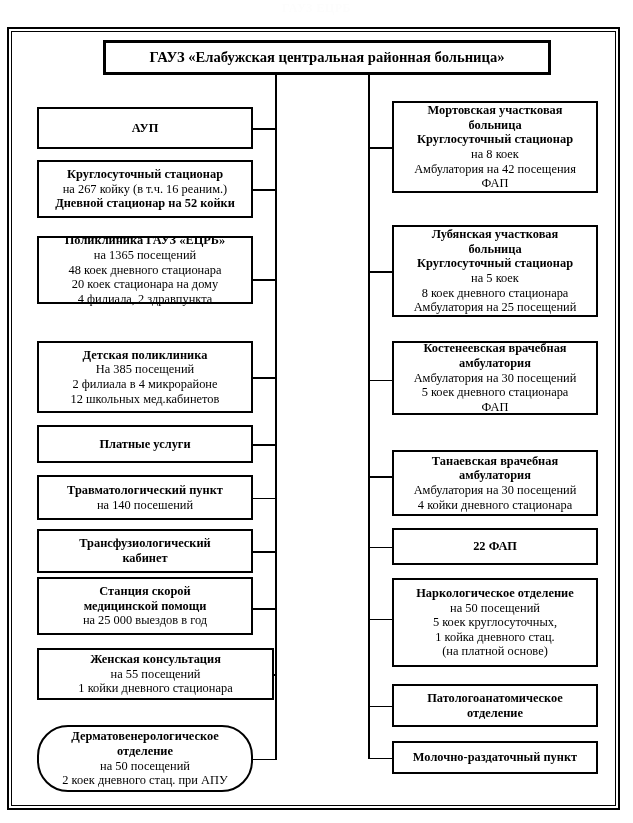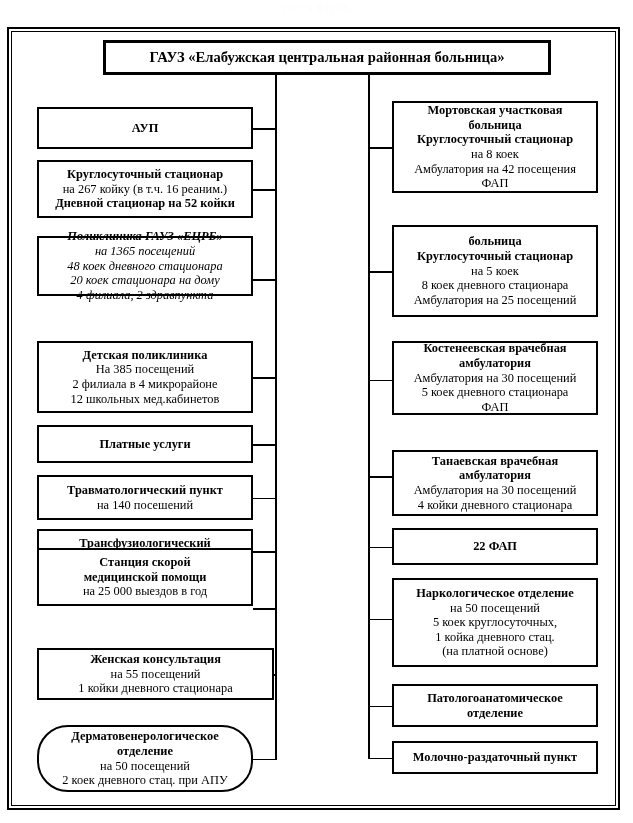--- a/index.html
+++ b/index.html
@@ -119,21 +119,21 @@
     </div>
   <div id="left-col">
       <div class="node" style="left: 37px; width: 216px; top: 107px; height: 42px;">
         <span class="ln b">АУП</span>
       </div>
       <div class="node" style="left: 37px; width: 216px; top: 160px; height: 58px;">
         <span class="ln b">Круглосуточный стационар</span>
         <span class="ln">на 267 койку (в т.ч. 16 реаним.)</span>
         <span class="ln b">Дневной стационар на 52 койки</span>
       </div>
-      <div class="node" style="left: 37px; width: 216px; top: 236px; height: 60px; font-style: italic;">
+      <div class="node" style="left: 37px; width: 216px; top: 236px; height: 68px;">
         <span class="ln b">Поликлиника ГАУЗ «ЕЦРБ»</span>
         <span class="ln">на 1365 посещений</span>
         <span class="ln">48 коек дневного стационара</span>
         <span class="ln">20 коек стационара на дому</span>
         <span class="ln">4 филиала,  2 здравпункта</span>
       </div>
       <div class="node" style="left: 37px; width: 216px; top: 341px; height: 72px;">
         <span class="ln b">Детская поликлиника</span>
         <span class="ln">На 385 посещений</span>
         <span class="ln">2 филиала в 4 микрорайоне</span>
@@ -143,21 +143,21 @@
         <span class="ln b">Платные услуги</span>
       </div>
       <div class="node" style="left: 37px; width: 216px; top: 475px; height: 45px;">
         <span class="ln b">Травматологический пункт</span>
         <span class="ln">на 140 посешений</span>
       </div>
       <div class="node" style="left: 37px; width: 216px; top: 529px; height: 44px;">
         <span class="ln b">Трансфузиологический</span>
         <span class="ln b">кабинет</span>
       </div>
-      <div class="node" style="left: 37px; width: 216px; top: 548px; height: 58px;">
+      <div class="node" style="left: 37px; width: 216px; top: 577px; height: 58px;">
         <span class="ln b">Станция скорой</span>
         <span class="ln b">медицинской помощи</span>
         <span class="ln">на 25 000 выездов в год</span>
       </div>
       <div class="node" style="left: 37px; width: 237px; top: 648px; height: 52px;">
         <span class="ln b">Женская консультация</span>
         <span class="ln">на 55 посещений</span>
         <span class="ln">1 койки дневного стационара</span>
       </div>
       <div class="node" style="left: 37px; width: 216px; top: 725px; height: 67px; border-radius: 31px;">
@@ -170,20 +170,21 @@
   <div id="right-col">
       <div class="node" style="left: 392px; width: 206px; top: 101px; height: 92px;">
         <span class="ln b">Мортовская участковая</span>
         <span class="ln b">больница</span>
         <span class="ln b">Круглосуточный стационар</span>
         <span class="ln">на 8 коек</span>
         <span class="ln">Амбулатория на 42 посещения</span>
         <span class="ln">ФАП</span>
       </div>
       <div class="node" style="left: 392px; width: 206px; top: 225px; height: 92px;">
+        <span class="ln b">Лубянская участковая</span>
         <span class="ln b">больница</span>
         <span class="ln b">Круглосуточный стационар</span>
         <span class="ln">на 5 коек</span>
         <span class="ln">8 коек дневного стационара</span>
         <span class="ln">Амбулатория на 25 посещений</span>
       </div>
       <div class="node" style="left: 392px; width: 206px; top: 341px; height: 74px;">
         <span class="ln b">Костенеевская врачебная</span>
         <span class="ln b">амбулатория</span>
         <span class="ln">Амбулатория на 30 посещений</span>

